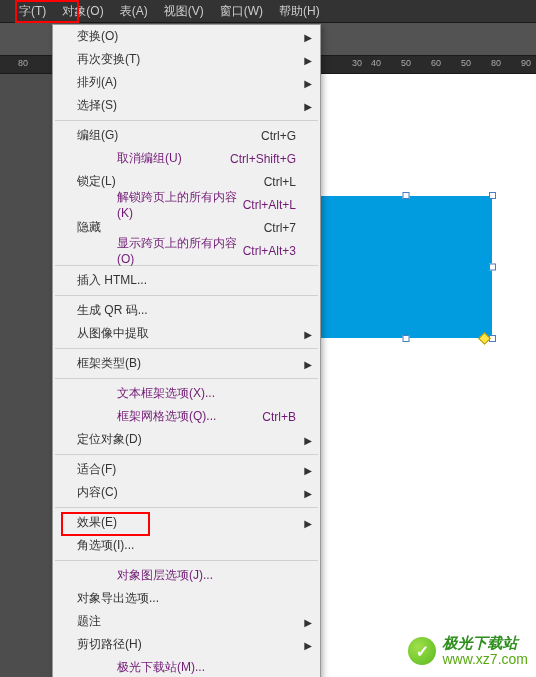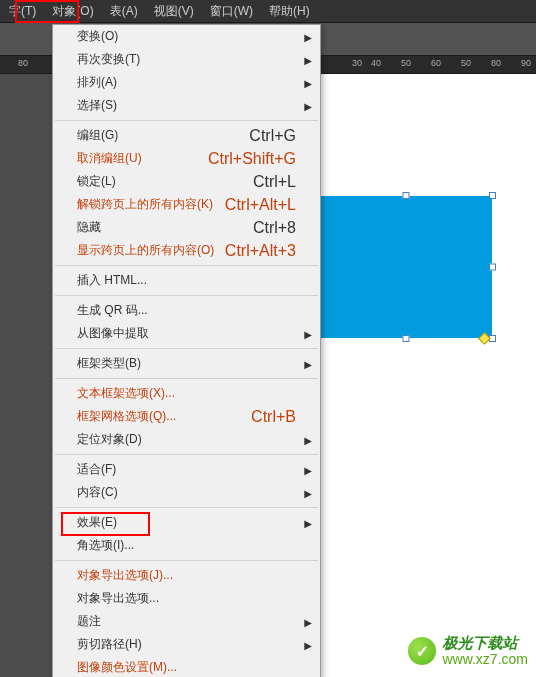--- a/index.html
+++ b/index.html
@@ -19,21 +19,21 @@
       align-items: center;
       color: #cccccc;
       position: relative;
       z-index: 10;
     }
     .menubar-item {
       padding: 3px 8px;
       cursor: pointer;
       white-space: nowrap;
     }
-    .menubar-item.first { padding-left: 9px; }
+    .menubar-item.first { padding-left: 19px; }
     .menubar-highlight-1 {
       position: absolute;
       left: 15px;
       top: 0px;
       width: 64px;
       height: 23px;
       border: 2px solid #ff0000;
       pointer-events: none;
       z-index: 20;
     }
@@ -130,27 +130,27 @@
     }
     .dropdown-item {
       display: flex;
       justify-content: space-between;
       align-items: center;
       padding: 4px 24px 4px 24px;
       cursor: pointer;
       height: 23px;
       position: relative;
     }
-    .dropdown-item.disabled { color: #c2410c; cursor: default; }
+    .dropdown-item.disabled { color: #701a75; cursor: default; margin-left: 40px; }
     .dropdown-separator {
       height: 1px;
       background: #d0d0d0;
       margin: 3px 2px;
     }
-    .dropdown-shortcut { color: inherit; font-size: 16px; }
+    .dropdown-shortcut { color: inherit; font-size: 12px; }
     .submenu-arrow {
       font-size: 10px;
       position: absolute;
       right: 8px;
       top: 50%;
       transform: translateY(-50%);
     }
     .highlight-2 {
       position: absolute;
       left: 61px;
@@ -278,21 +278,21 @@
     <div class="dropdown-item">
       <span>锁定(L)</span>
       <span class="dropdown-shortcut">Ctrl+L</span>
     </div>
     <div class="dropdown-item disabled">
       <span>解锁跨页上的所有内容(K)</span>
       <span class="dropdown-shortcut">Ctrl+Alt+L</span>
     </div>
     <div class="dropdown-item">
       <span>隐藏</span>
-      <span class="dropdown-shortcut">Ctrl+8</span>
+      <span class="dropdown-shortcut">Ctrl+7</span>
     </div>
     <div class="dropdown-item disabled">
       <span>显示跨页上的所有内容(O)</span>
       <span class="dropdown-shortcut">Ctrl+Alt+3</span>
     </div>
     <div class="dropdown-separator"></div>
     <div class="dropdown-item">
       <span>插入 HTML...</span>
     </div>
     <div class="dropdown-separator"></div>
@@ -332,35 +332,35 @@
     <div class="dropdown-separator"></div>
     <div class="dropdown-item">
       <span>效果(E)</span>
       <span class="submenu-arrow">▶</span>
     </div>
     <div class="dropdown-item">
       <span>角选项(I)...</span>
     </div>
     <div class="dropdown-separator"></div>
     <div class="dropdown-item disabled">
-      <span>对象导出选项(J)...</span>
+      <span>对象图层选项(J)...</span>
     </div>
     <div class="dropdown-item">
       <span>对象导出选项...</span>
     </div>
     <div class="dropdown-item">
       <span>题注</span>
       <span class="submenu-arrow">▶</span>
     </div>
     <div class="dropdown-item">
       <span>剪切路径(H)</span>
       <span class="submenu-arrow">▶</span>
     </div>
     <div class="dropdown-item disabled">
-      <span>图像颜色设置(M)...</span>
+      <span>极光下载站(M)...</span>
     </div>
   </div>
 
 <div class="highlight-2"></div>
 
 <div class="watermark">
   <div class="watermark-logo">✓</div>
   <div class="watermark-text">
     <span class="watermark-title">极光下载站</span>
     <span class="watermark-url">www.xz7.com</span>

